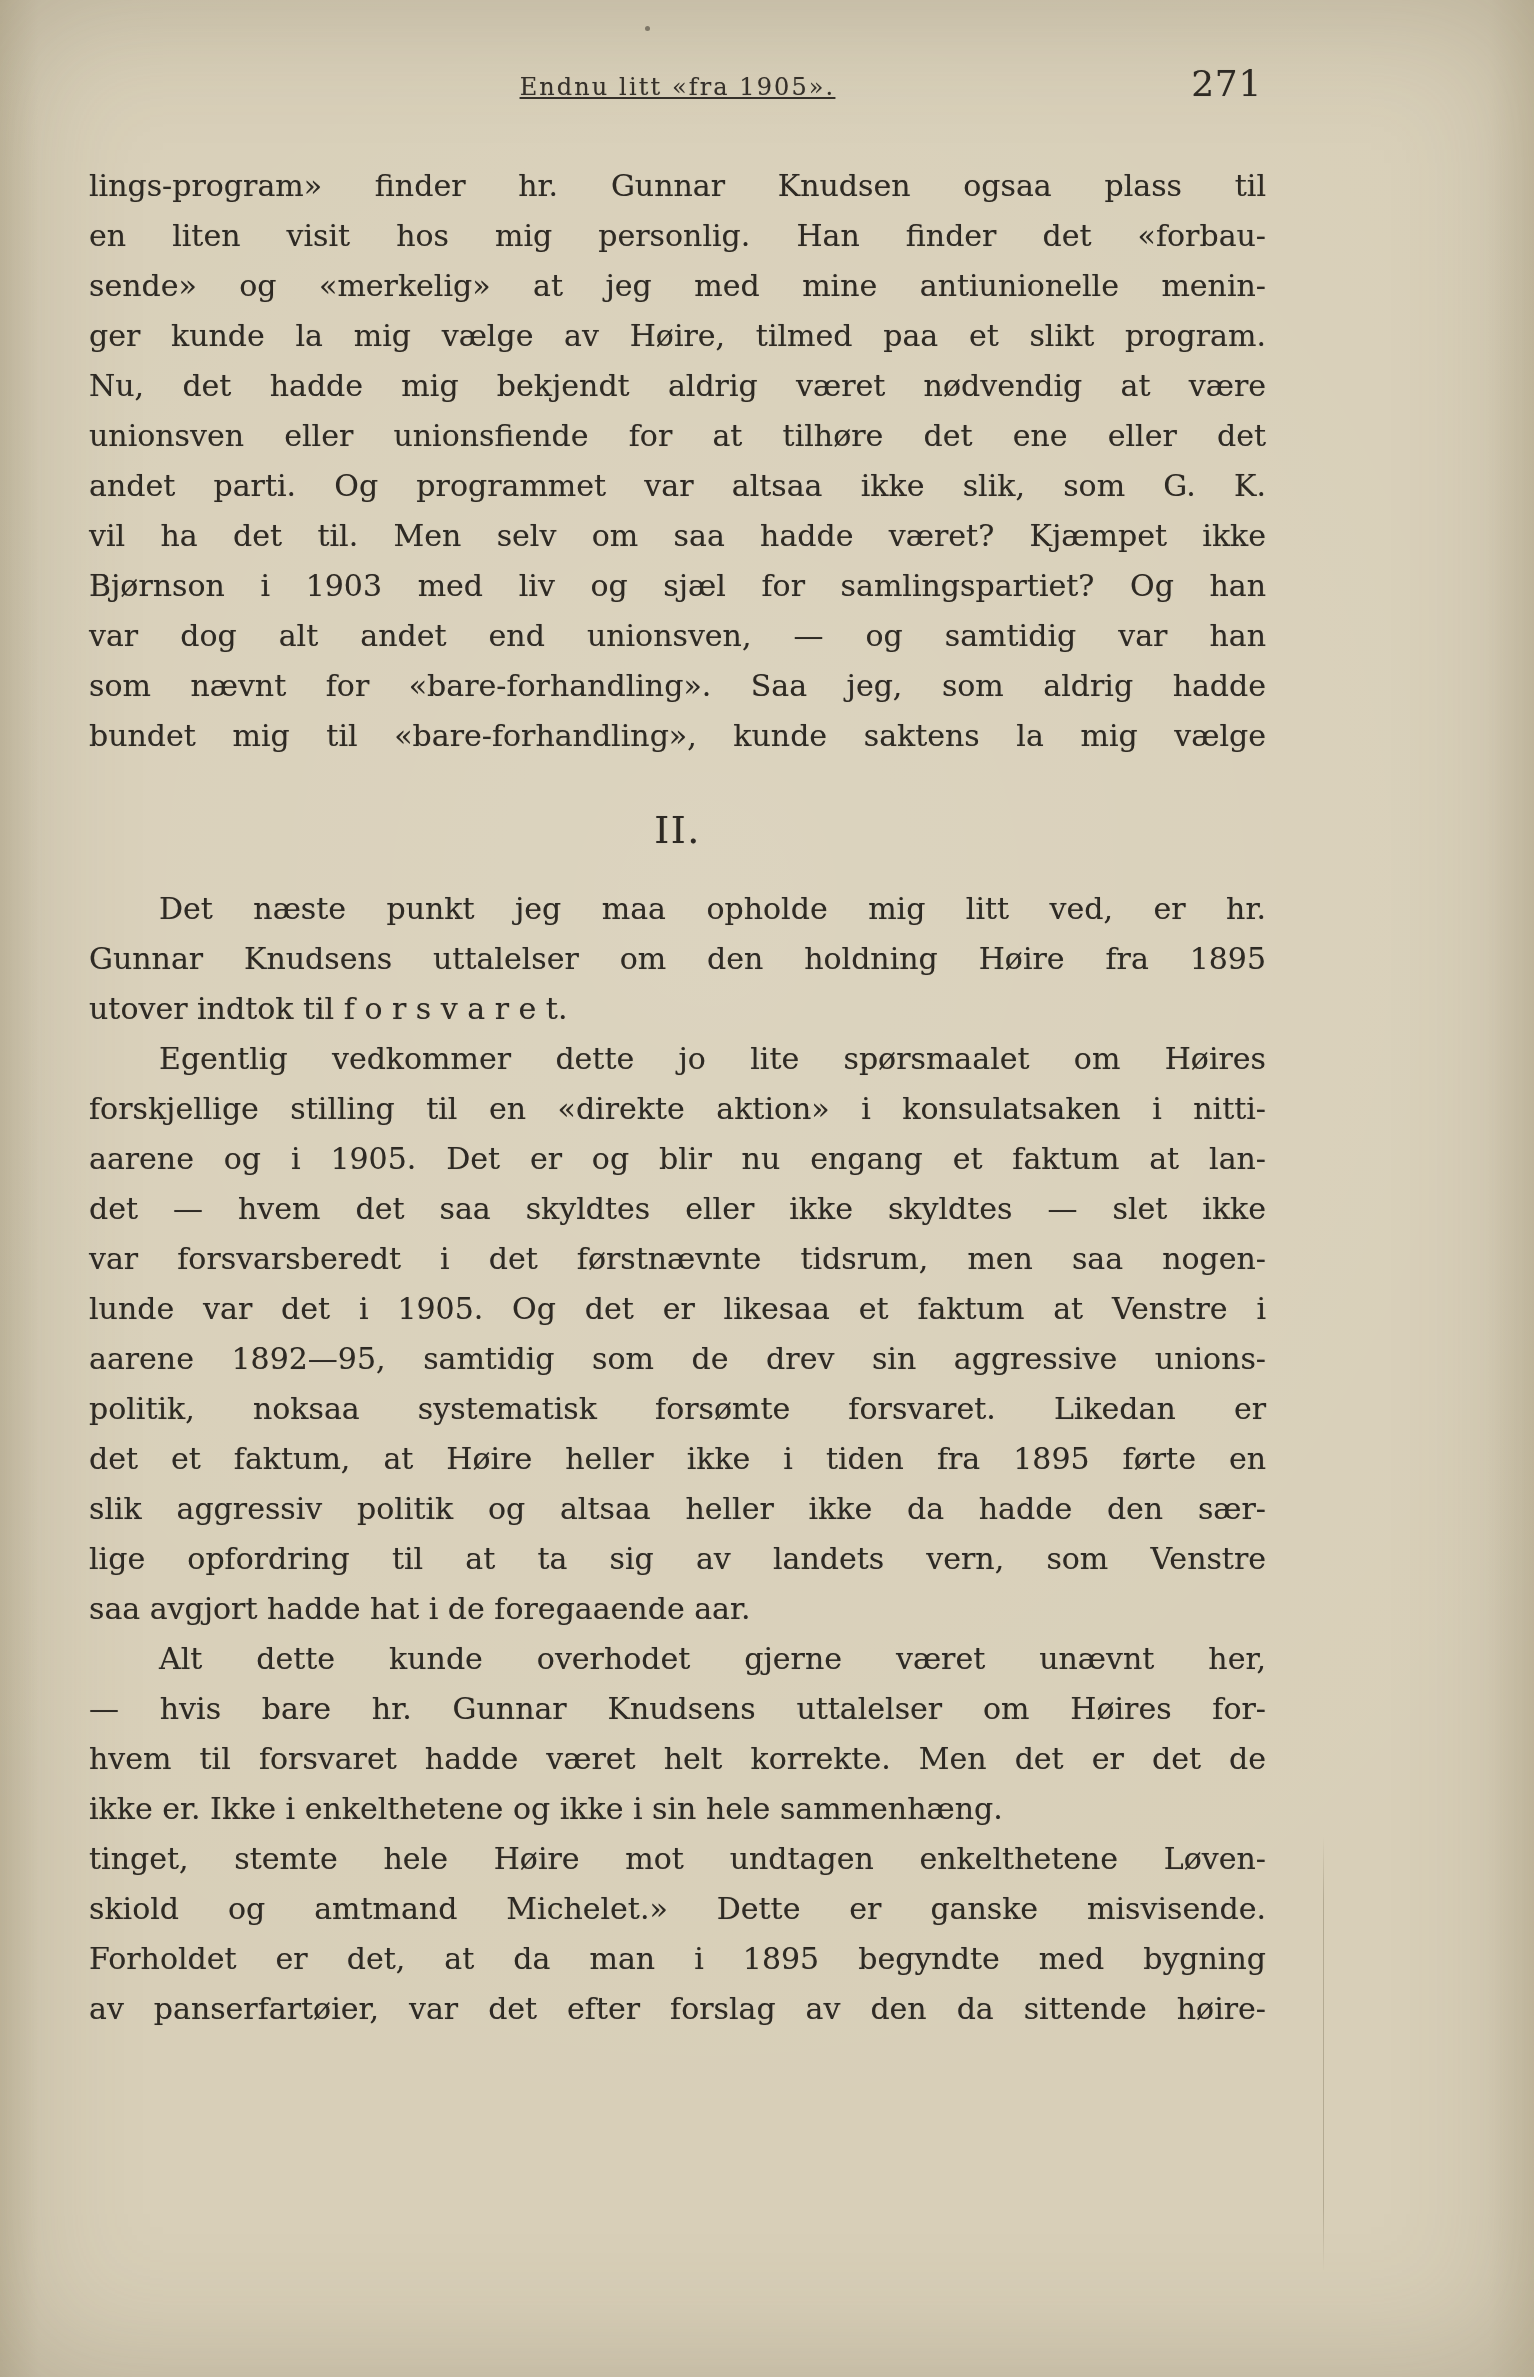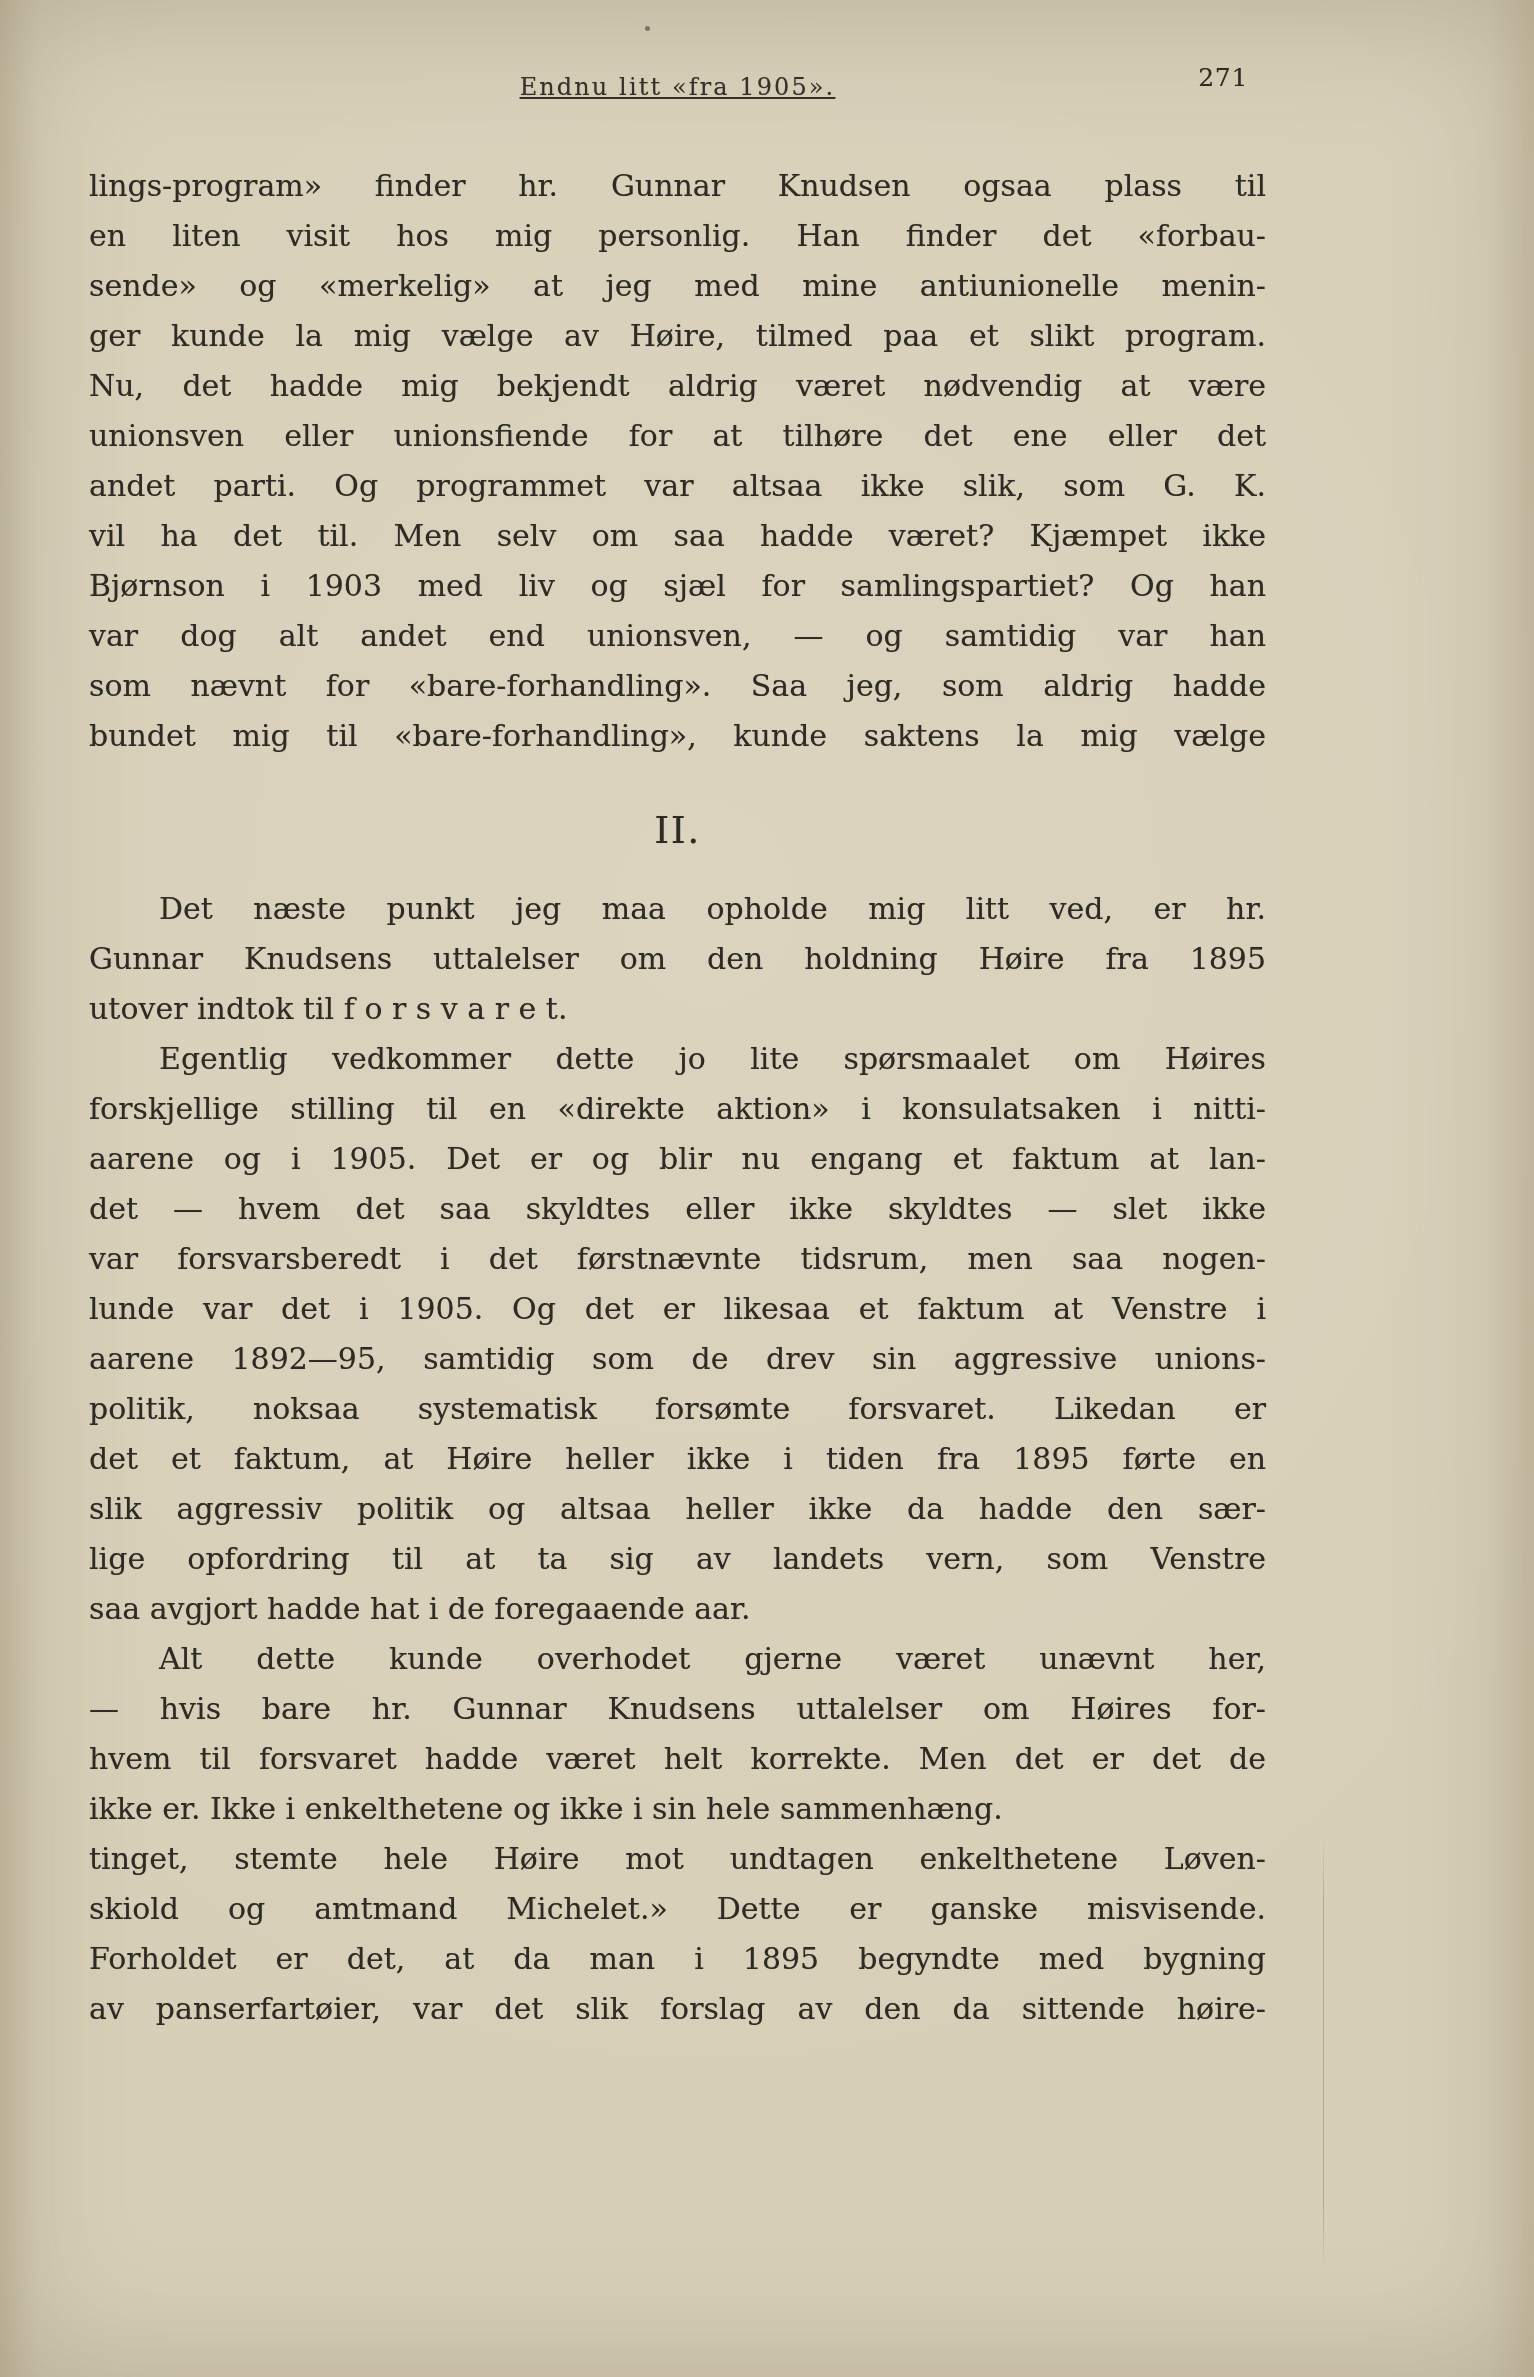--- a/index.html
+++ b/index.html
@@ -22,22 +22,22 @@
     position: absolute; top: 69px; left: 89px; width: 1177px; height: 46px;
   }
   .running-title {
     position: absolute; left: 0; right: 0; top: 4.3px;
     text-align: center; font-size: 24px; letter-spacing: 2.1px;
     color: #35302a;
     text-shadow: 0 0 0.7px rgba(46,42,36,0.35);
     text-decoration: underline;
   }
   .page-number {
-    position: absolute; right: 18px; top: -5.7px;
-    font-size: 25px; letter-spacing: 0.7px;
+    position: absolute; right: 4px; top: -5.7px;
+    font-size: 36px; letter-spacing: 0.7px;
     text-shadow: 0 0 0.7px rgba(46,42,36,0.35);
   }
   .body-text {
     position: absolute; top: 161px; left: 89px; width: 1177px;
     font-size: 30px; line-height: 50px;
     text-shadow: 0 0 0.7px rgba(46,42,36,0.35);
   }
   .paragraph { margin: 0; }
   .line {
     text-align: justify;
@@ -110,19 +110,19 @@
       <div class="paragraph">
         <div class="line first">Alt dette kunde overhodet gjerne været unævnt her,</div>
         <div class="line">— hvis bare hr. Gunnar Knudsens uttalelser om Høires for-</div>
         <div class="line">hvem til forsvaret hadde været helt korrekte. Men det er det de</div>
         <div class="line last">ikke er. Ikke i enkelthetene og ikke i sin hele sammenhæng.</div>
       </div>
       <div class="paragraph">
         <div class="line">tinget, stemte hele Høire mot undtagen enkelthetene Løven-</div>
         <div class="line">skiold og amtmand Michelet.» Dette er ganske misvisende.</div>
         <div class="line">Forholdet er det, at da man i 1895 begyndte med bygning</div>
-        <div class="line">av panserfartøier, var det slik forslag av den da sittende høire-</div>
+        <div class="line">av panserfartøier, var det efter forslag av den da sittende høire-</div>
       </div>
     </div>
 
   <span class="crease"></span>
 </div>
 
 
 </body></html>

